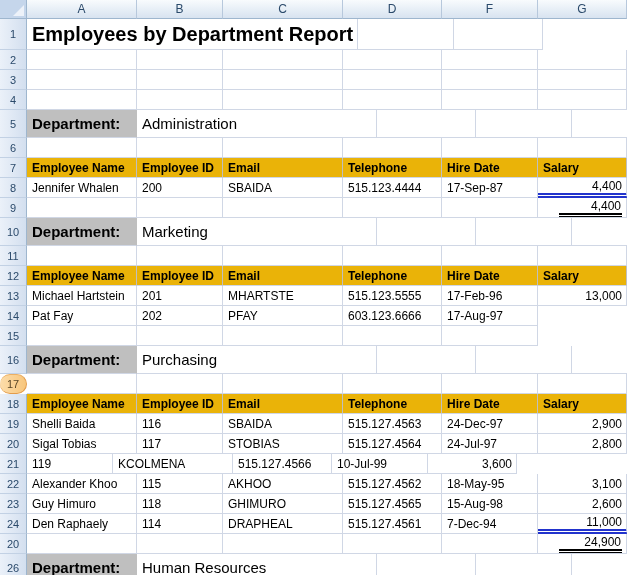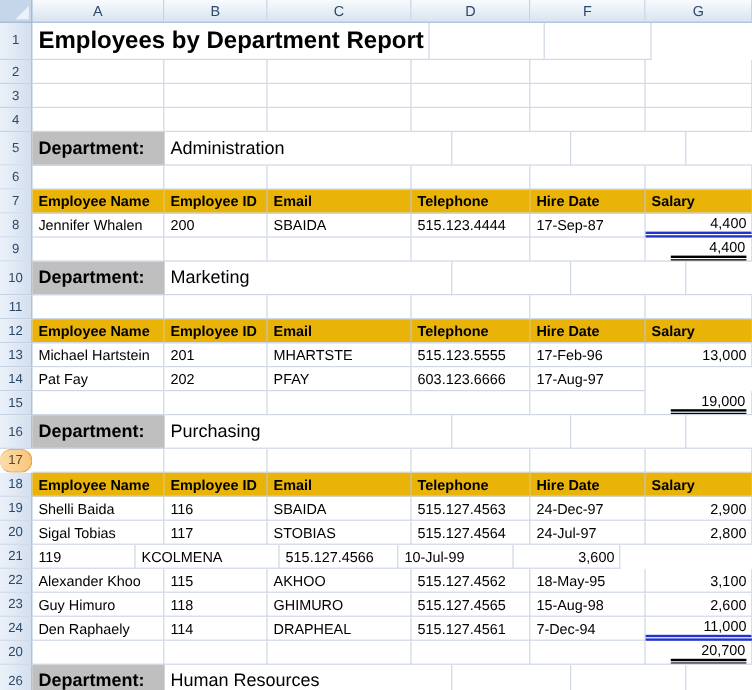--- a/index.html
+++ b/index.html
@@ -255,23 +255,20 @@
     <div class="cell cF">17-Aug-97</div>
   </div>
 
   <div class="row h20">
     <div class="rh">15</div>
     <div class="cell cA"></div>
       <div class="cell cB"></div>
       <div class="cell cC"></div>
       <div class="cell cD"></div>
       <div class="cell cF"></div>
-    <div class="cell cG num">
-        <span class="dbl">19,000</span>
-      </div>
   </div>
 
   <div class="row h28">
     <div class="rh">16</div>
     <div class="cell cA deptlabel">Department:</div>
     <div class="cell cBC deptname">Purchasing</div>
     <div class="cell cD"></div>
     <div class="cell cF"></div>
     <div class="cell cG"></div>
   </div>
@@ -356,21 +353,21 @@
   </div>
 
   <div class="row h20">
     <div class="rh">20</div>
     <div class="cell cA"></div>
       <div class="cell cB"></div>
       <div class="cell cC"></div>
       <div class="cell cD"></div>
       <div class="cell cF"></div>
     <div class="cell cG num">
-        <span class="dbl">20,700</span>
+        <span class="dbl">24,900</span>
       </div>
   </div>
 
   <div class="row h28">
     <div class="rh">26</div>
     <div class="cell cA deptlabel">Department:</div>
     <div class="cell cBC deptname">Human Resources</div>
     <div class="cell cD"></div>
     <div class="cell cF"></div>
     <div class="cell cG"></div>

